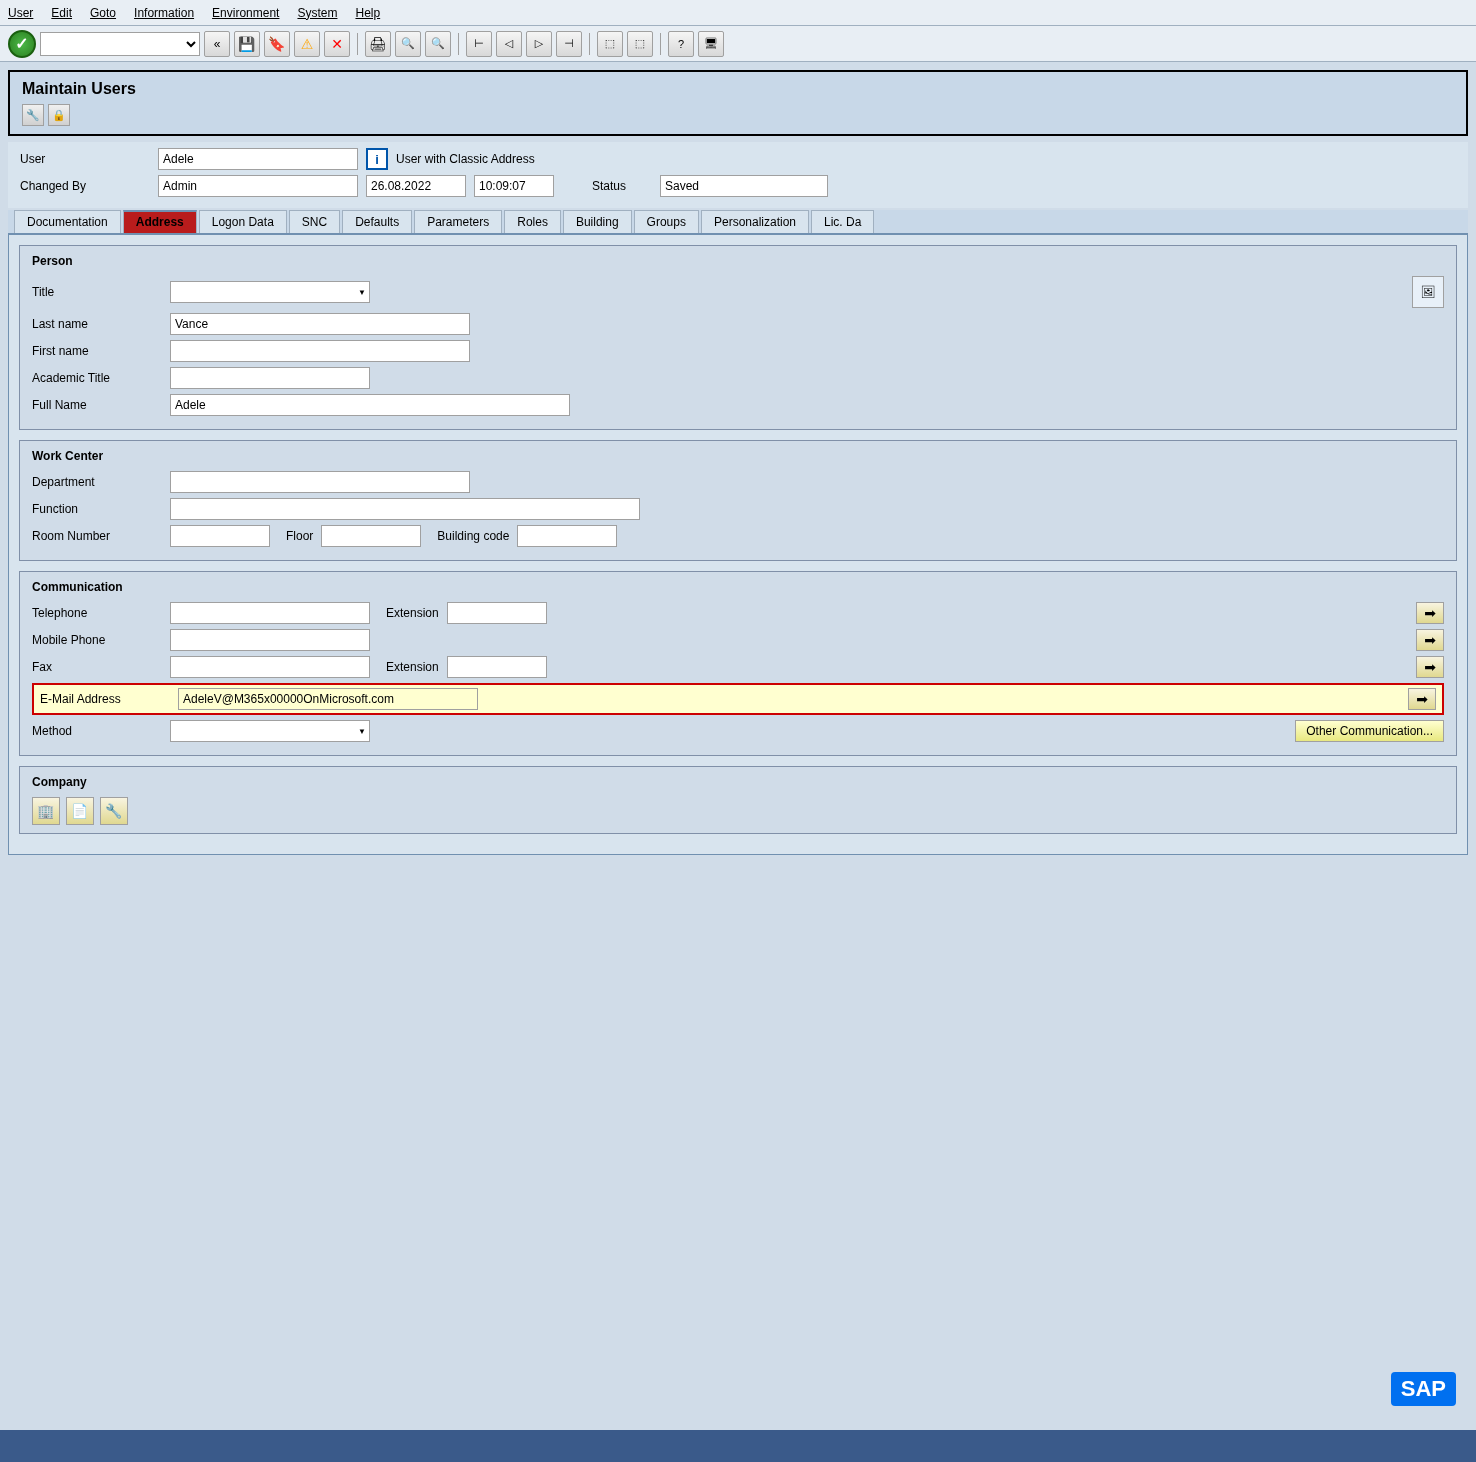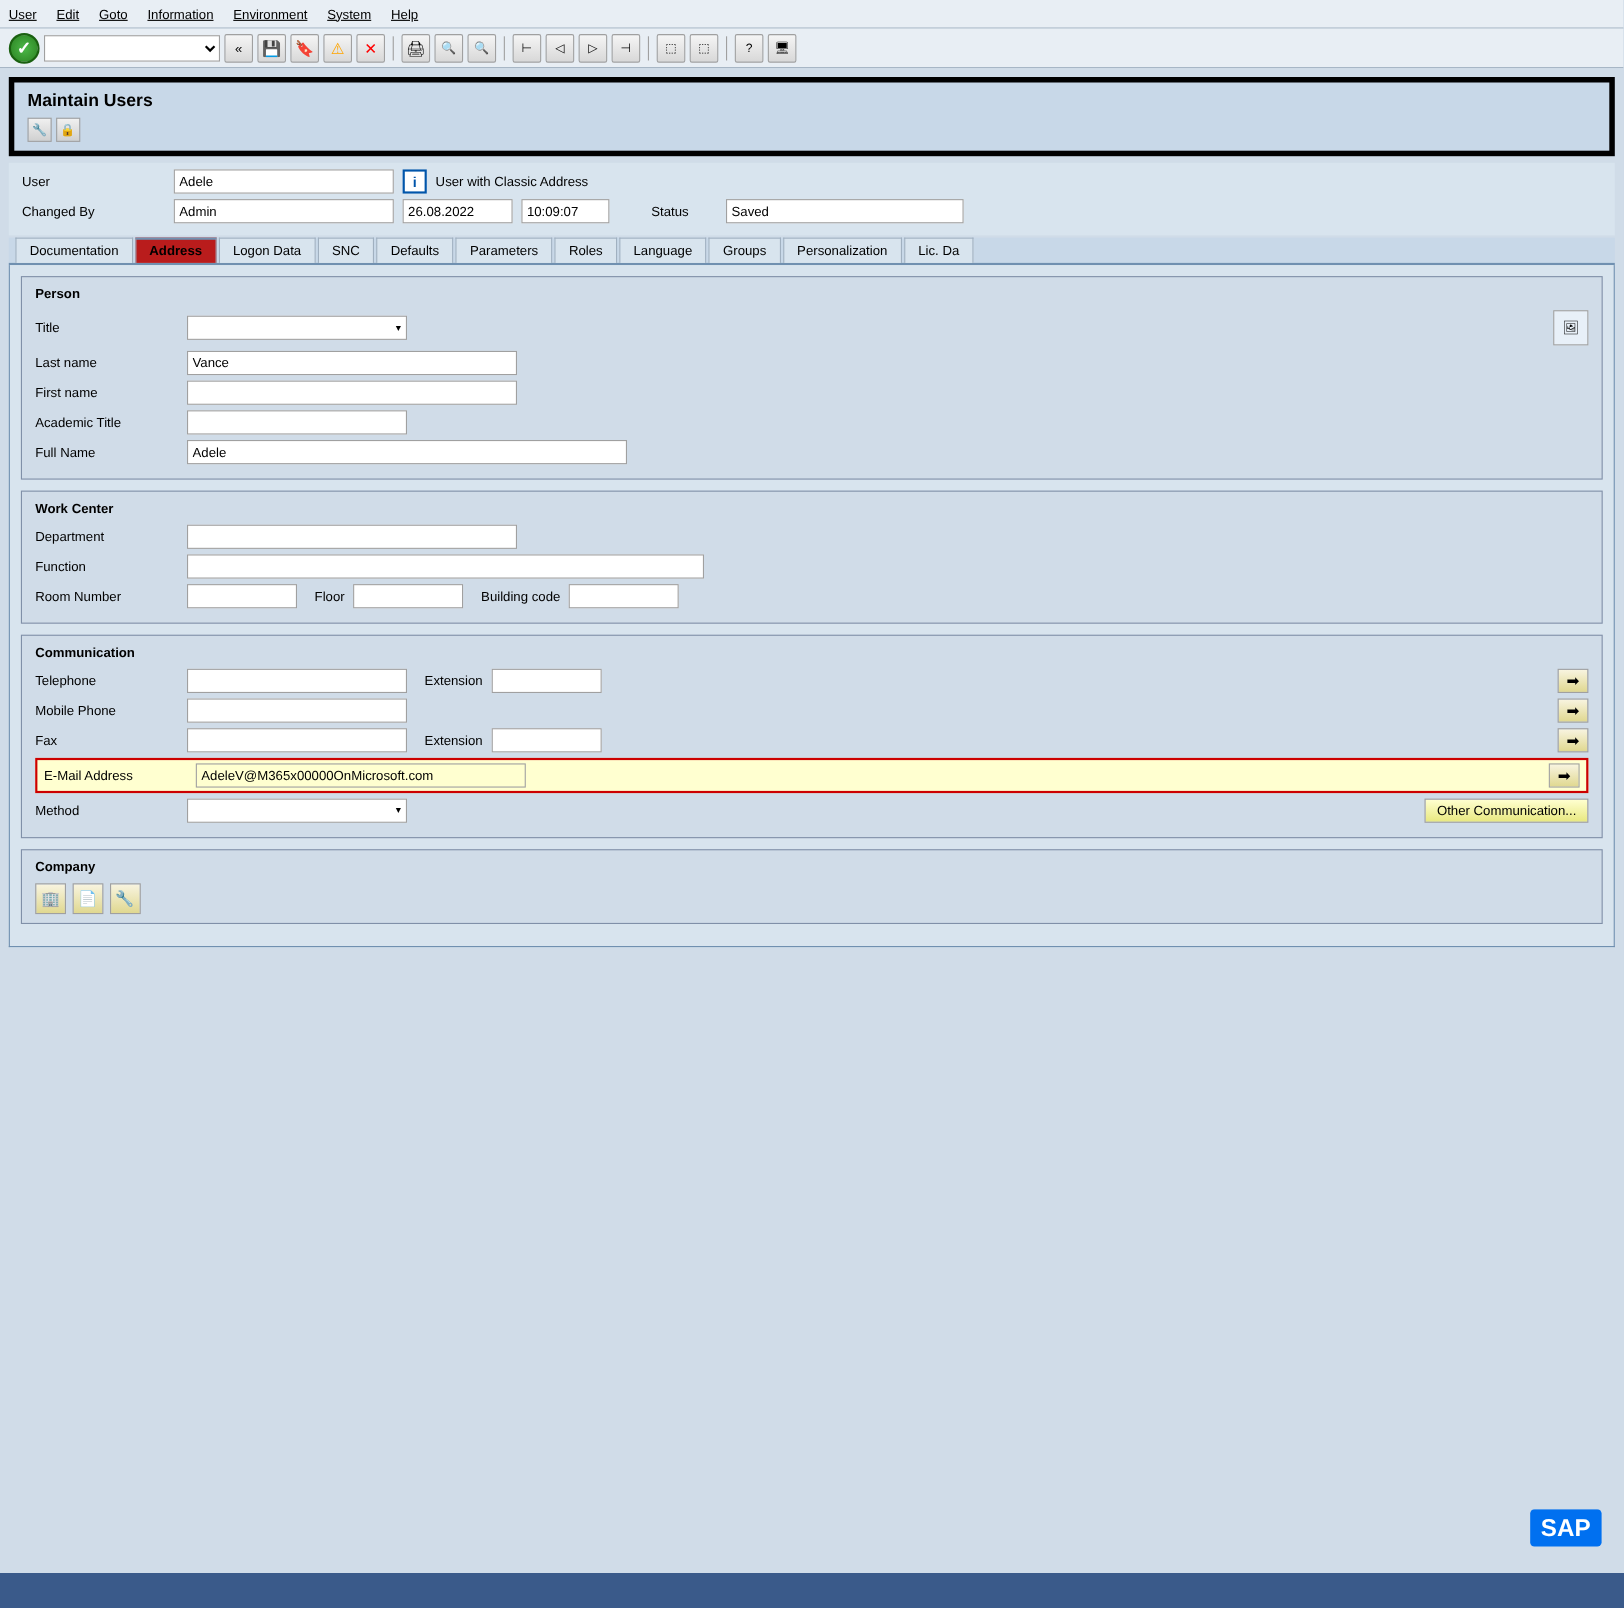--- a/index.html
+++ b/index.html
@@ -64,21 +64,21 @@
 
     
     .main-content {
       background: #d0dce8;
       padding: 8px;
     }
 
     
     .page-header {
       background: #c8d8e8;
-      border: 5px solid #000000;
+      border: 2px solid #000000;
       padding: 8px 12px;
       margin-bottom: 6px;
     }
     .page-title {
       font-size: 16px;
       font-weight: bold;
       color: #000;
       margin-bottom: 6px;
     }
     .page-header-icons {
@@ -321,33 +321,33 @@
       <input class="form-input form-input-md" type="text" value="Adele" id="user-val" style="">
       <div class="info-icon-box">i</div>
       <span>User with Classic Address</span>
     </div>
     <div class="form-row">
       <span class="form-label">Changed By</span>
       <input class="form-input form-input-md" type="text" value="Admin" id="changed-by-val" style="">
       <input class="form-input" type="text" style="width: 100px;" value="26.08.2022" id="date-val">
       <input class="form-input" type="text" style="width: 80px;" value="10:09:07" id="time-val">
       <span class="form-label" style="width:60px; margin-left:30px;">Status</span>
-      <input class="form-input" type="text" style="width: 216px;" value="Saved" id="status-val">
+      <input class="form-input" type="text" style="width: 168px;" value="Saved" id="status-val">
     </div>
   </div>
 
   <div class="tabs-container">
     <div class="tab">Documentation</div>
     <div class="tab active">Address</div>
     <div class="tab">Logon Data</div>
     <div class="tab">SNC</div>
     <div class="tab">Defaults</div>
     <div class="tab">Parameters</div>
     <div class="tab">Roles</div>
-    <div class="tab">Language</div>
+    <div class="tab">Building</div>
     <div class="tab">Groups</div>
     <div class="tab">Personalization</div>
     <div class="tab">Lic. Da</div>
   </div>
 
   <div class="tab-content">
 
     <div class="section-box">
       <div class="section-title">Person</div>
 

